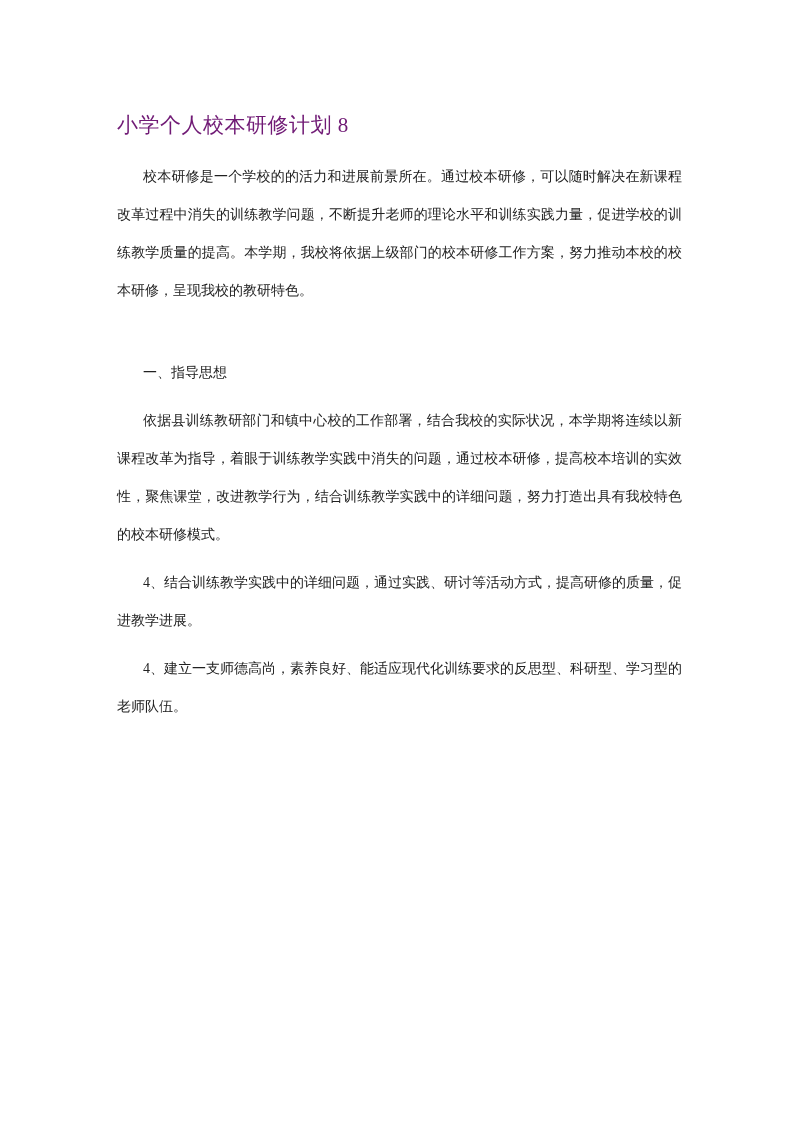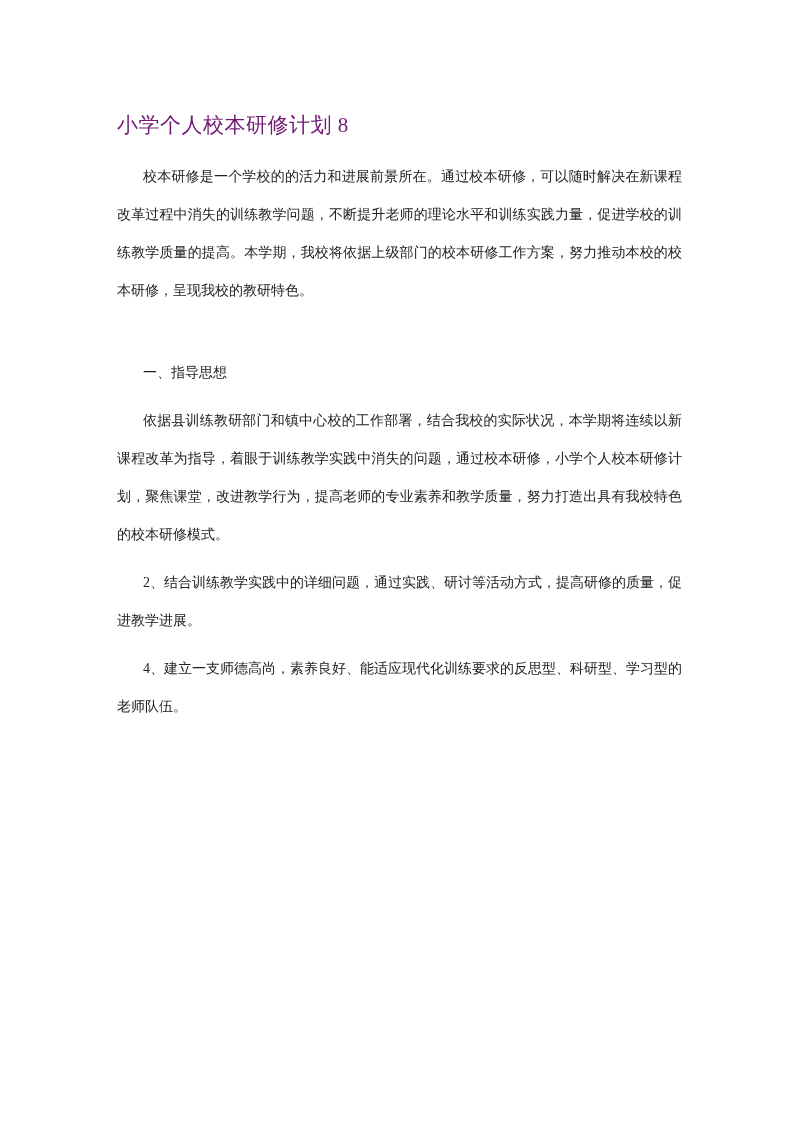--- a/index.html
+++ b/index.html
@@ -45,18 +45,18 @@
 </style>
 </head>
 <body>
 
 <div class="page">
   <div class="content" style="color: rgb(33, 33, 33);">
     <h1 class="doc-title" style="color: #701a75;">小学个人校本研修计划 8</h1>
     <div id="doc-body">
         <p class="para">校本研修是一个学校的的活力和进展前景所在。通过校本研修，可以随时解决在新课程改革过程中消失的训练教学问题，不断提升老师的理论水平和训练实践力量，促进学校的训练教学质量的提高。本学期，我校将依据上级部门的校本研修工作方案，努力推动本校的校本研修，呈现我校的教研特色。</p>
         <p class="para heading">一、指导思想</p>
-        <p class="para">依据县训练教研部门和镇中心校的工作部署，结合我校的实际状况，本学期将连续以新课程改革为指导，着眼于训练教学实践中消失的问题，通过校本研修，小学个人校本研修计划，聚焦课堂，改进教学行为，提高老师的专业素养和教学质量，努力打造出具有我校特色的校本研修模式。</p>
-        <p class="para">2、结合训练教学实践中的详细问题，通过实践、研讨等活动方式，提高研修的质量，促进教学进展。</p>
+        <p class="para">依据县训练教研部门和镇中心校的工作部署，结合我校的实际状况，本学期将连续以新课程改革为指导，着眼于训练教学实践中消失的问题，通过校本研修，提高校本培训的实效性，聚焦课堂，改进教学行为，结合训练教学实践中的详细问题，努力打造出具有我校特色的校本研修模式。</p>
+        <p class="para">4、结合训练教学实践中的详细问题，通过实践、研讨等活动方式，提高研修的质量，促进教学进展。</p>
         <p class="para">4、建立一支师德高尚，素养良好、能适应现代化训练要求的反思型、科研型、学习型的老师队伍。</p>
       </div>
   </div>
 </div>
 
 </body></html>

